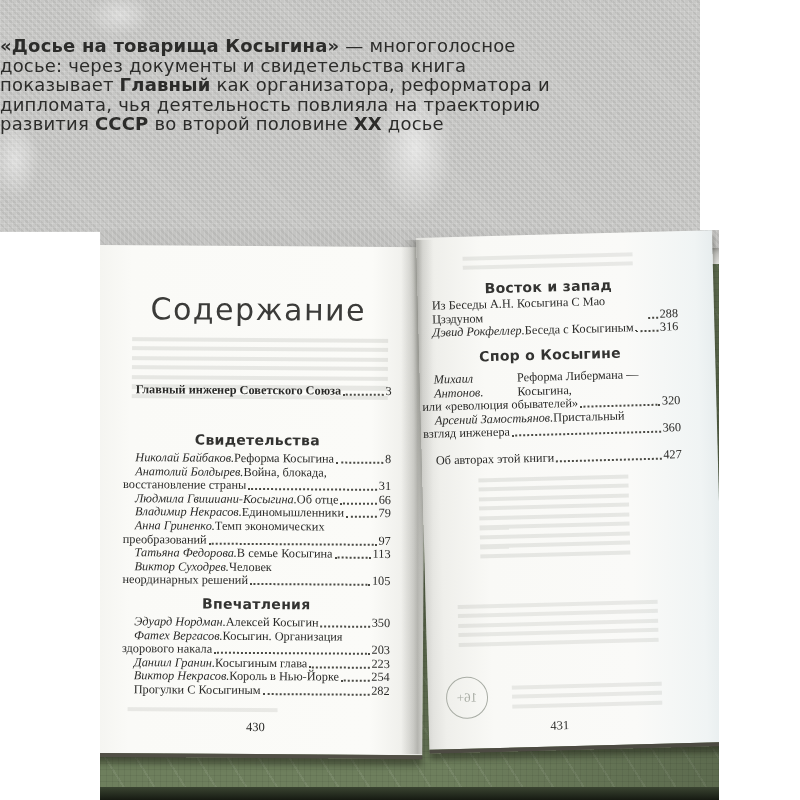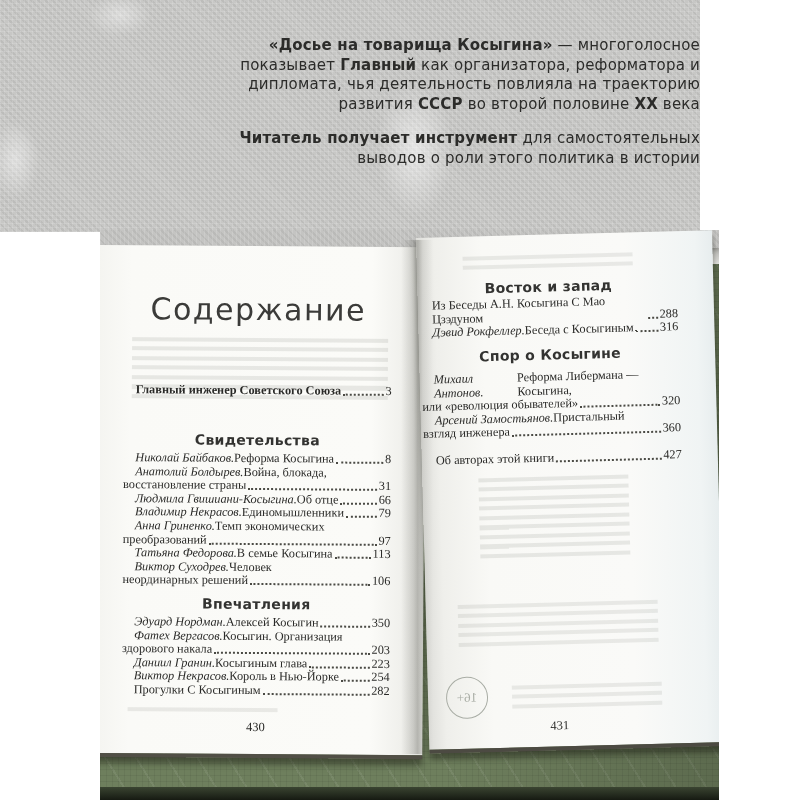--- a/index.html
+++ b/index.html
@@ -10,22 +10,22 @@
   .promo-panel{position:absolute;left:0;top:0;width:700px;height:232px;
     background-color:#c7c7c5;
     background-image:
       radial-gradient(55px 95px at 415px 150px, rgba(255,255,255,.55), rgba(255,255,255,0) 70%),
       radial-gradient(45px 30px at 120px 15px, rgba(255,255,255,.4), rgba(255,255,255,0) 70%),
       radial-gradient(35px 55px at 15px 160px, rgba(255,255,255,.45), rgba(255,255,255,0) 70%),
       repeating-linear-gradient(90deg, rgba(255,255,255,.13) 0 1px, rgba(0,0,0,0) 1px 4px),
       repeating-linear-gradient(0deg, rgba(255,255,255,.13) 0 1px, rgba(0,0,0,0) 1px 4px),
       repeating-linear-gradient(45deg, rgba(96,96,94,.10) 0 2px, rgba(0,0,0,0) 2px 5px);
   }
-  .promo-text{position:absolute;left:0;top:36px;width:700px;text-align:right;
-    color:#2c2c2a;font-size:15px;line-height:19.5px;letter-spacing:.2px;}
+  .promo-text{position:absolute;left:0;top:36px;width:700px;text-align:left;
+    color:#2c2c2a;font-size:18px;line-height:19.5px;letter-spacing:.2px;}
   .promo-text .line{white-space:nowrap;}
   .promo-text .b{font-weight:bold;}
   .p2{margin-top:15px;}
 
   
   .photo{position:absolute;left:100px;top:230px;width:619px;height:570px;overflow:hidden;
     background-color:#6e7f5d;}
   .table-texture{position:absolute;inset:0;
     background-image:
       linear-gradient(90deg, rgba(0,0,0,0) 55%, rgba(0,0,0,.16) 100%),
@@ -89,27 +89,24 @@
     justify-content:center;color:#a9ada5;font-size:13px;
     font-family:"Liberation Serif",serif;transform:scaleX(-1);}
 </style>
 </head>
 <body>
 
 <div class="promo-panel">
   <div class="promo-text">
     <div id="promo-p1">
         <div class="line"><span class="b">«Досье на товарища Косыгина»</span><span> — многоголосное</span></div>
+        <div class="line"><span>досье: через документы и свидетельства книга</span></div>
         <div class="line"><span>показывает </span><span class="b">Главный</span><span> как организатора, реформатора и</span></div>
         <div class="line"><span>дипломата, чья деятельность повлияла на траекторию</span></div>
-        <div class="line"><span>развития </span><span class="b">СССР</span><span> во второй половине </span><span class="b">ХХ</span><span> века</span></div>
-      </div>
-    <div id="promo-p2" class="p2">
-        <div class="line"><span class="b">Читатель получает инструмент</span><span> для самостоятельных</span></div>
-        <div class="line"><span>выводов о роли этого политика в истории</span></div>
+        <div class="line"><span>развития </span><span class="b">СССР</span><span> во второй половине </span><span class="b">ХХ</span><span> досье</span></div>
       </div>
   </div>
 </div>
 
 <div class="photo">
   <div class="table-texture"></div>
   <div class="table-edge"></div>
   <div class="photo-top-texture"></div>
   <div class="book-top"></div>
 
@@ -183,21 +180,21 @@
             </div>
           </div>
           <div class="entry">
             <div class="l indent">
               <span class="author t">Виктор Суходрев.</span>
               <span class="t"> Человек</span>
             </div>
             <div class="l">
               <span class="t">неординарных решений</span>
               <span class="dots"></span>
-              <span class="pg">106</span>
+              <span class="pg">105</span>
             </div>
           </div>
         </div>
       <div class="sec-h" style="top:350px;">Впечатления</div>
       <div class="toc-list" style="top:370px;">
           <div class="entry">
             <div class="l indent">
               <span class="author t">Эдуард Нордман.</span>
               <span class="t"> Алексей Косыгин</span>
               <span class="dots"></span>

